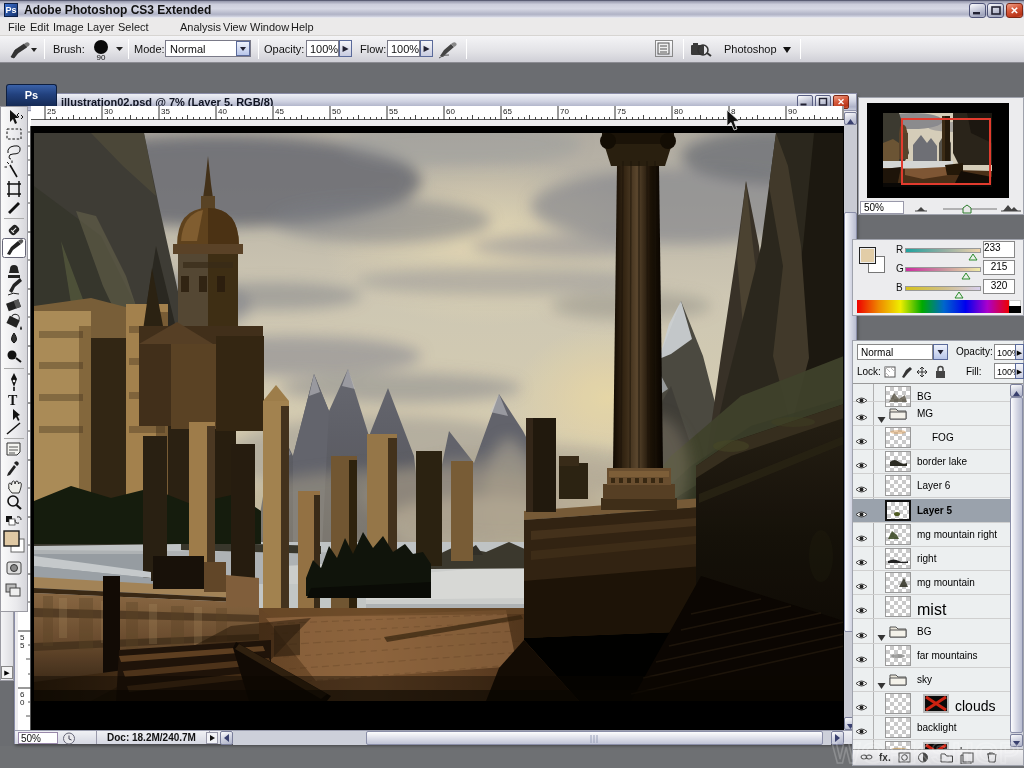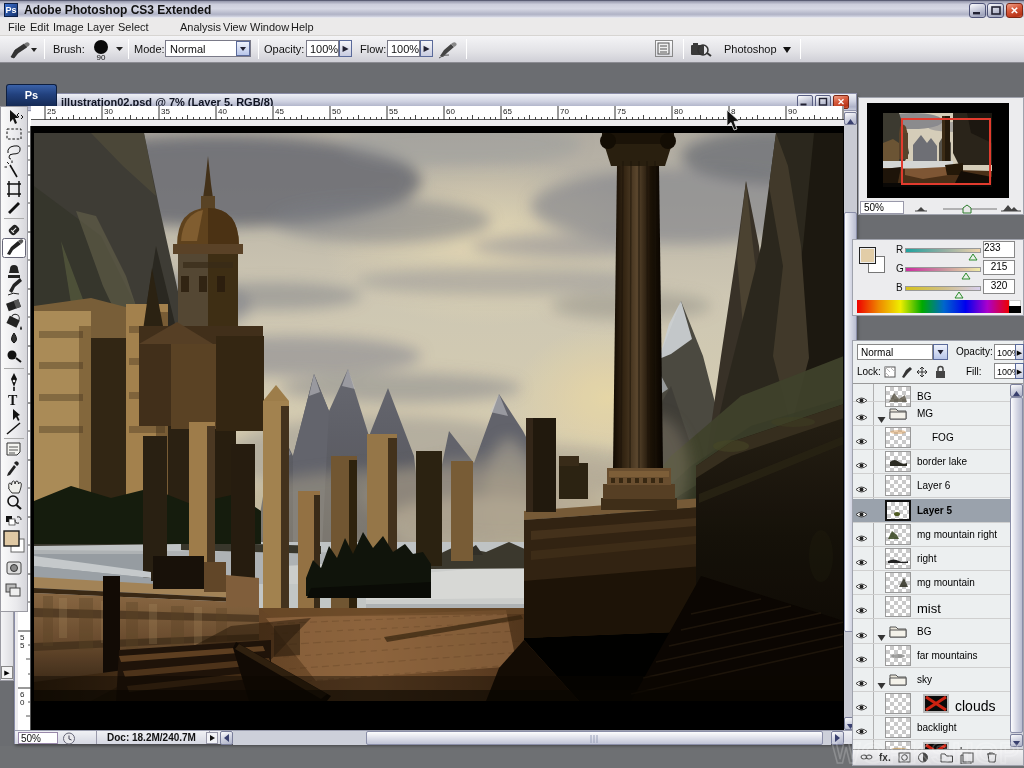--- a/index.html
+++ b/index.html
@@ -895,21 +895,21 @@
       <div class="abs" style="left:32px;top:231px;width:26px;height:21px;border:1px solid #999;background-image:linear-gradient(45deg,#c9c9c9 25%,transparent 25%,transparent 75%,#c9c9c9 75%),linear-gradient(45deg,#c9c9c9 25%,#fff 25%,#fff 75%,#c9c9c9 75%);background-size:8px 8px;background-position:0 0,4px 4px;"><svg width="24" height="19">
           <path d="M13,14 L18,5 L22,14 Z" fill="#2a2a1c" opacity="0.85"></path>
         </svg></div>
       <span class="abs" style="left:64px;top:236px;font-size:10px;font-weight:normal;">mg mountain</span>
       <div class="abs" style="left:0;top:254px;width:158px;height:24px;background:transparent;border-bottom:1px solid #cfcfcf;"></div>
       <div class="abs" style="left:2px;top:260px;"><svg width="13" height="9" viewBox="0 0 13 9">
           <path d="M1,4.5 Q6.5,-0.5 12,4.5 Q6.5,9.5 1,4.5 Z" fill="#f8f8f8" stroke="#333" stroke-width="0.9"></path>
           <circle cx="6.5" cy="4.5" r="2" fill="#222"></circle>
         </svg></div>
       <div class="abs" style="left:32px;top:255px;width:26px;height:21px;border:1px solid #999;background-image:linear-gradient(45deg,#c9c9c9 25%,transparent 25%,transparent 75%,#c9c9c9 75%),linear-gradient(45deg,#c9c9c9 25%,#fff 25%,#fff 75%,#c9c9c9 75%);background-size:8px 8px;background-position:0 0,4px 4px;"></div>
-      <span class="abs" style="left:64px;top:260px;font-size:13px;font-weight:normal;">mist</span>
+      <span class="abs" style="left:64px;top:260px;font-size:16px;font-weight:normal;">mist</span>
       <div class="abs" style="left:0;top:279px;width:158px;height:24px;background:transparent;border-bottom:1px solid #cfcfcf;"></div>
       <div class="abs" style="left:2px;top:285px;"><svg width="13" height="9" viewBox="0 0 13 9">
           <path d="M1,4.5 Q6.5,-0.5 12,4.5 Q6.5,9.5 1,4.5 Z" fill="#f8f8f8" stroke="#333" stroke-width="0.9"></path>
           <circle cx="6.5" cy="4.5" r="2" fill="#222"></circle>
         </svg></div>
       <div class="abs" style="left:24px;top:287px;"><svg width="9" height="8" viewBox="0 0 9 8">
           <path d="M0.5,1 L8.5,1 L4.5,7 Z" fill="#333"></path>
         </svg></div>
       <div class="abs" style="left:36px;top:283px;"><svg width="18" height="14" viewBox="0 0 18 14">
           <path d="M1,3 h6 l2,2 h8 v8 h-16 Z" fill="#e8e4d8" stroke="#555"></path>

